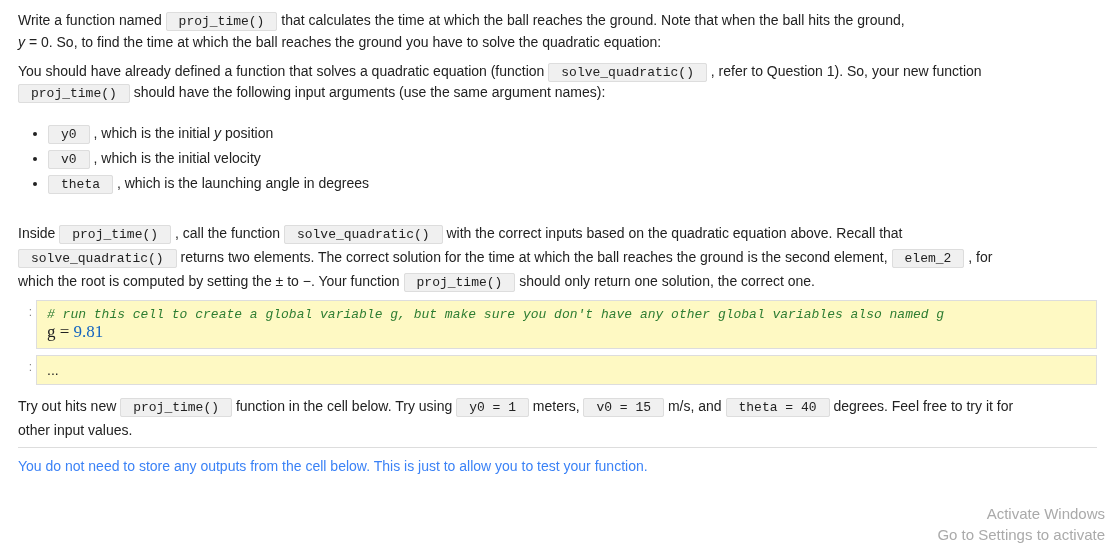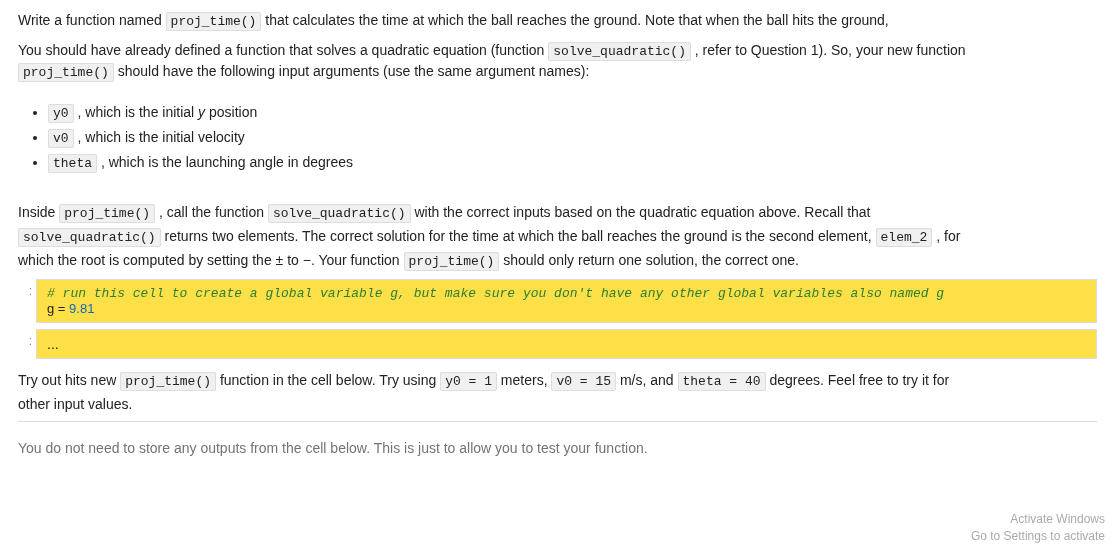--- a/index.html
+++ b/index.html
@@ -25,63 +25,63 @@
       font-size: 18px;
     }
     .description-text {
       margin-bottom: 17px;
       line-height: 1.5;
     }
     code, .inline-code {
       font-family: 'Courier New', monospace;
       background: #f0f0f0;
       border: 1px solid #ddd;
-      padding: 1px 4px;
+      padding: 1px 12px;
       border-radius: 2px;
       font-size: 13px;
     }
     .bullet-list {
       margin: 8px 0 25px 30px;
       line-height: 1.8;
     }
     .bullet-list li {
       list-style: disc;
     }
     .inside-text {
       line-height: 1.7;
     }
     .code-cell-comment {
       font-family: 'Courier New', monospace;
       font-size: 13px;
       color: #2e7d32;
       font-style: italic;
     }
     .code-cell-body {
-      font-family: Liberation Sans, sans-serif;
-      font-size: 13px;
+      font-family: Liberation Serif, serif;
+      font-size: 17px;
       color: #222;
     }
     .code-cell-body .num {
       color: #1565c0;
     }
     .try-text {
       margin: 10px 0 6px 0;
       line-height: 1.6;
     }
     .footer-text {
-      margin-top: 16px;
+      margin-top: 8px;
       line-height: 1.5;
-      color: #737373;
+      color: #3b82f6;
     }
     .activate-windows {
       position: fixed;
       bottom: 10px;
       right: 10px;
       color: #aaa;
-      font-size: 12px;
+      font-size: 15px;
       text-align: right;
       line-height: 1.4;
     }
     .math-frac {
       display: inline-block;
       vertical-align: middle;
       text-align: center;
       font-size: 14px;
     }
     .math-frac .num-frac {
@@ -108,37 +108,38 @@
       width: 18px;
       min-width: 18px;
       color: #888;
       font-size: 12px;
       padding-top: 5px;
       text-align: right;
       padding-right: 4px;
     }
     .cell-body {
       flex: 1;
-      background: #fde047;
+      background: #fef9c3;
       border: 1px solid #ddd;
       padding: 6px 10px;
     }
     .separator-line {
       border: none;
       border-top: 1px solid #ddd;
       margin: 4px 0;
     }
   </style>
 </head>
 <body>
 
 <div class="main-content">
 
   <p class="intro-text">
     <span>Write a function named </span><code>proj_time()</code><span> that calculates the time at which the ball reaches the ground. Note that when the ball hits the ground,</span><br>
+    <span><i>y</i> = 0. So, to find the time at which the ball reaches the ground you have to solve the quadratic equation:</span>
   </p>
 
 
   <p class="description-text">
     <span>You should have already defined a function that solves a quadratic equation (function </span><code>solve_quadratic()</code><span> , refer to Question 1). So, your new function</span><br>
     <code>proj_time()</code><span> should have the following input arguments (use the same argument names):</span>
   </p>
 
   <ul class="bullet-list">
     <li>

